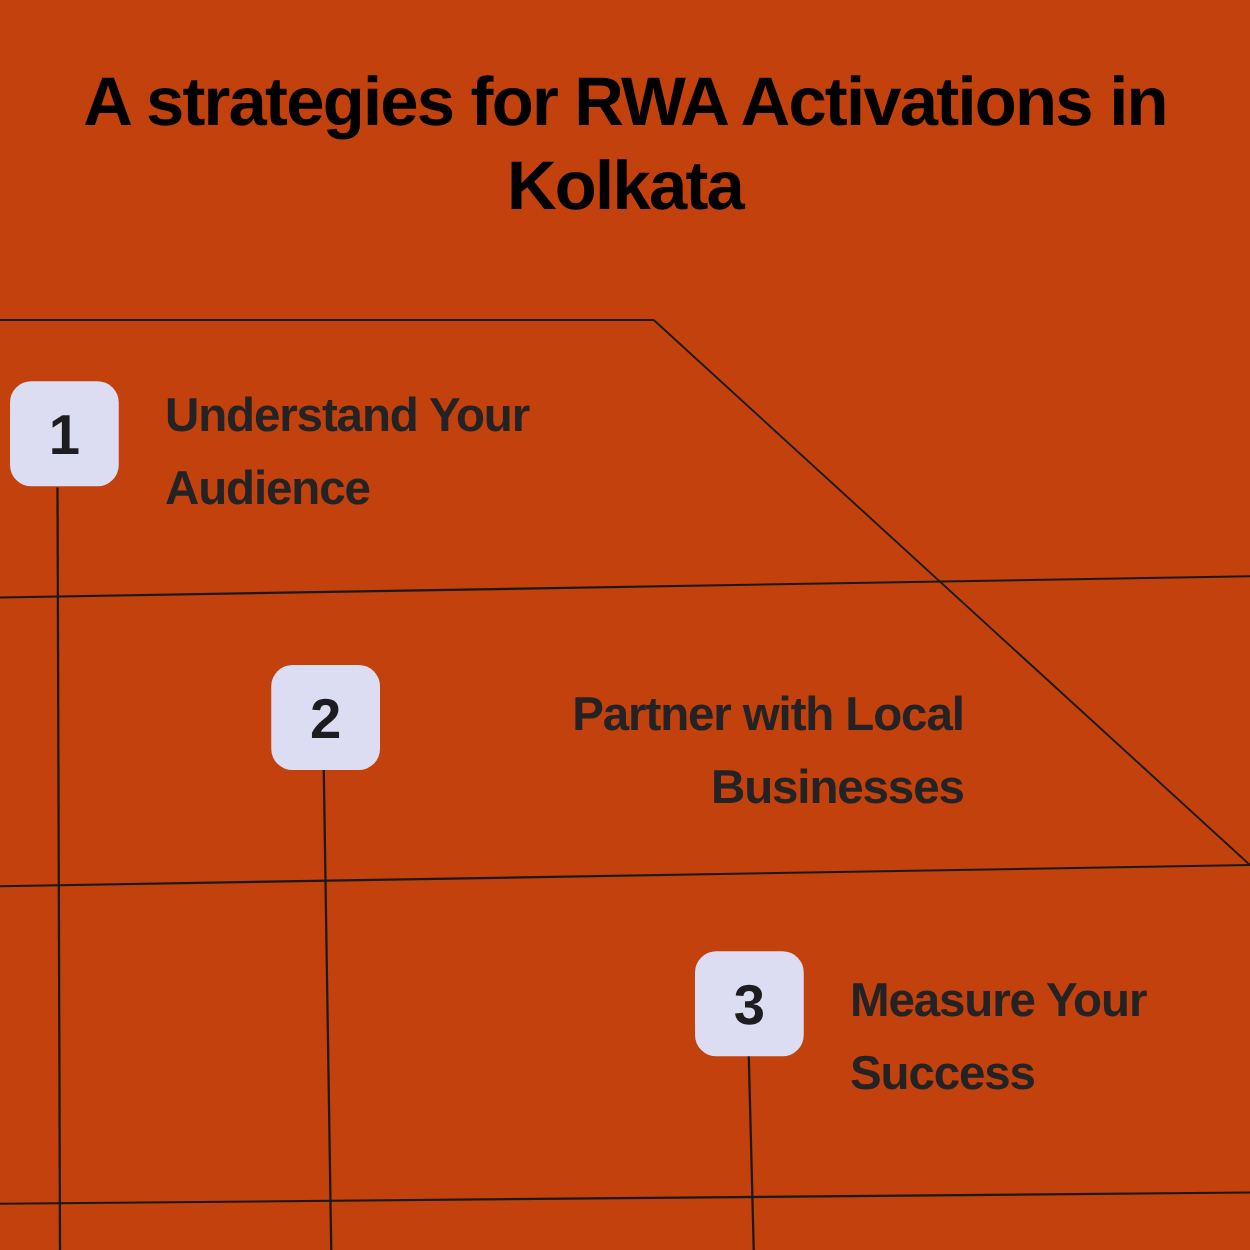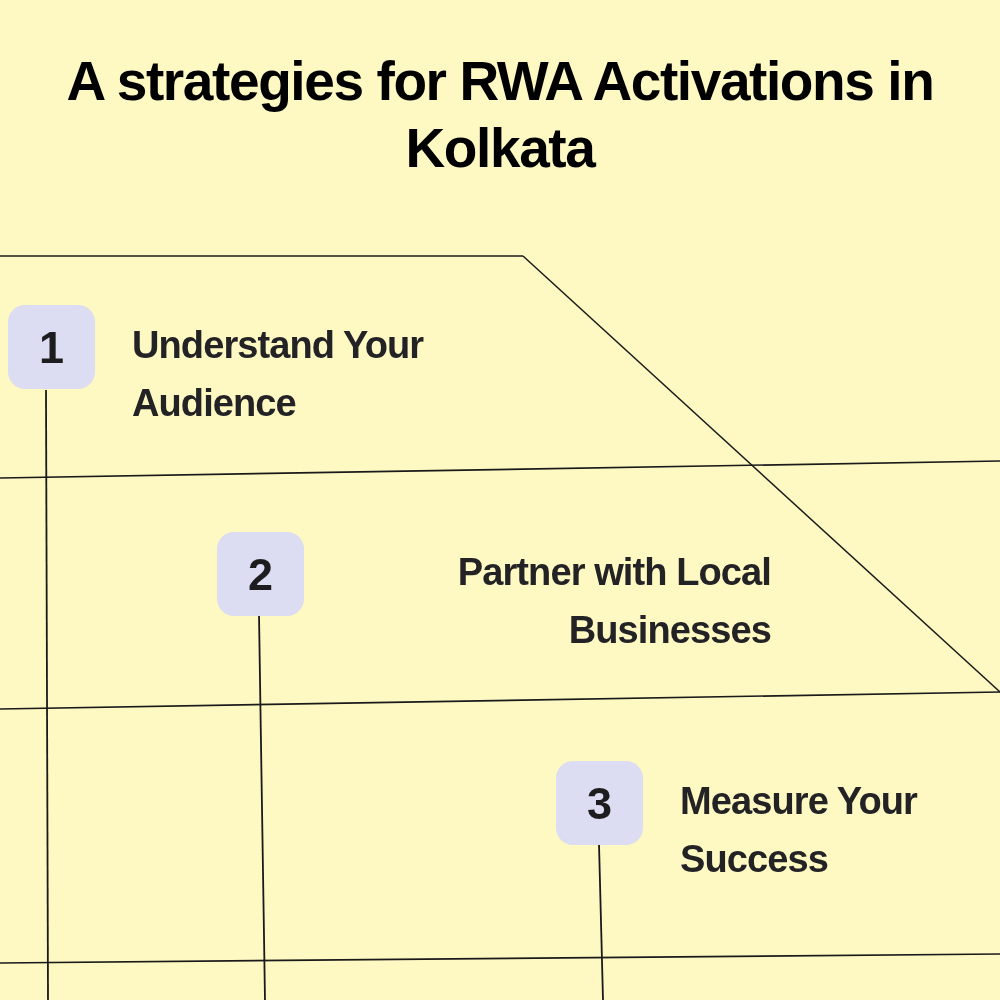--- a/index.html
+++ b/index.html
@@ -13,21 +13,21 @@
     height: 1000px;
     overflow: hidden;
     font-family: "Liberation Sans", sans-serif;
     -webkit-font-smoothing: antialiased;
   }
 
   #page {
     position: relative;
     width: 1000px;
     height: 1000px;
-    background: #fef9c3;
+    background: #c2410c;
     overflow: hidden;
   }
 
   
   #heading-block {
     position: absolute;
     left: 0;
     top: 48px;
     width: 1000px;
     text-align: center;
@@ -80,21 +80,21 @@
     font-family: "Liberation Sans", sans-serif;
     font-weight: 700;
     font-size: 38px;
     line-height: 1.52;
     letter-spacing: -0.9px;
     color: #232326;
     white-space: pre-line;
   }
 
   #step-1 { left: 8px;   top: 305px; }
-  #step-1 .step-label { margin-left: 37px; margin-top: 12px; width: 420px; }
+  #step-1 .step-label { margin-left: 37px; width: 420px; }
 
   #step-2 { left: 217px; top: 532px; }
   #step-2 .step-label { margin-left: 37px; margin-top: 12px; width: 430px; text-align: right; }
 
   #step-3 { left: 556px; top: 761px; }
   #step-3 .step-label { margin-left: 37px; margin-top: 12px; width: 340px; }
 </style>
 </head>
 <body>
 

